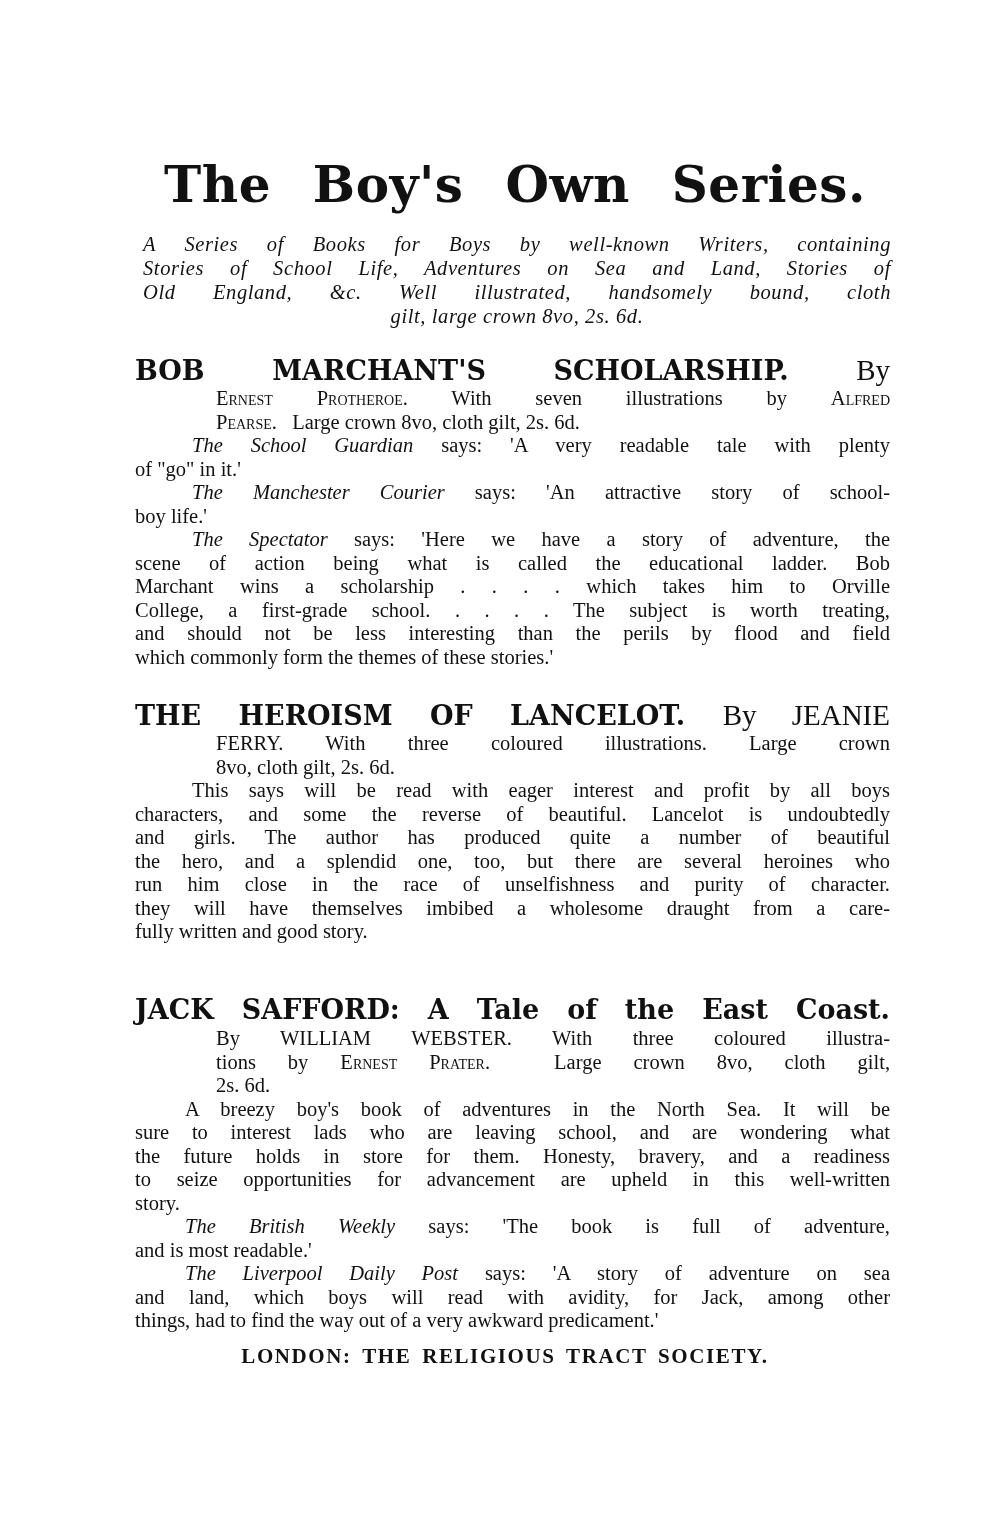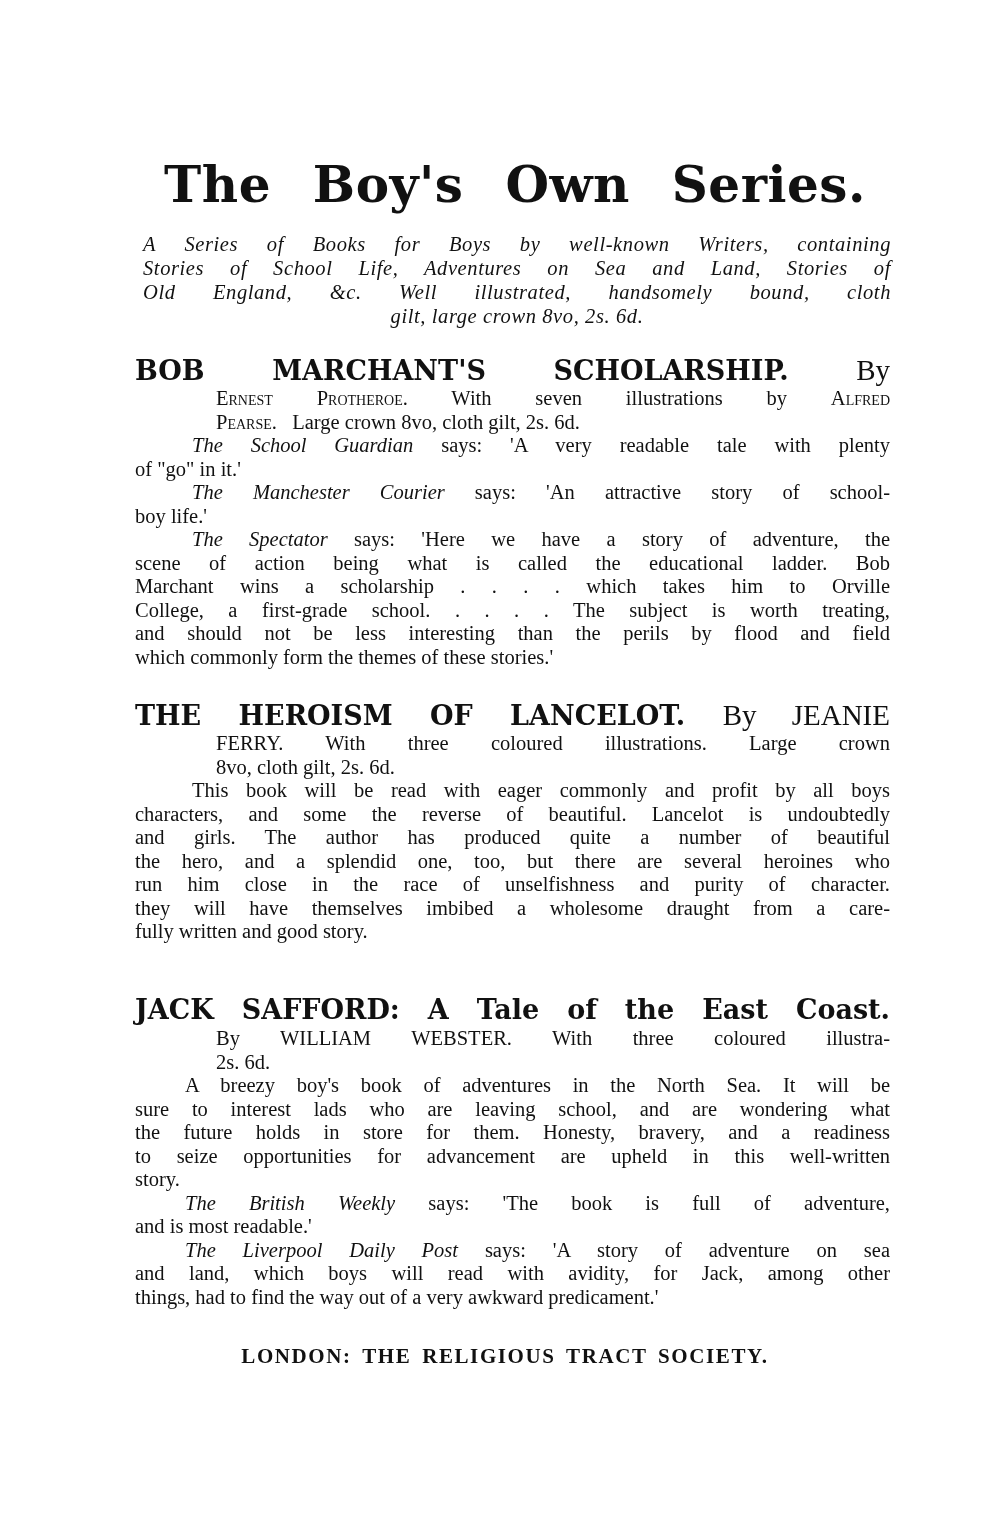--- a/index.html
+++ b/index.html
@@ -133,32 +133,33 @@
     <span class="ln">Marchant wins a scholarship . . . . which takes him to Orville</span>
     <span class="ln">College, a first-grade school. . . . . The subject is worth treating,</span>
     <span class="ln">and should not be less interesting than the perils by flood and field</span>
     <span class="ln last">which commonly form the themes of these stories.'</span>
   </div>
 
   <div class="section" style="top:698px;">
     <span class="heading"><span>THE HEROISM OF LANCELOT.</span> <span class="by">By JEANIE</span></span>
     <span class="ln ind1">FERRY.  With three coloured illustrations.  Large crown</span>
     <span class="ln ind1 last">8vo, cloth gilt, 2s. 6d.</span>
-    <span class="ln ind2">This book will be read with eager commonly and profit by all boys</span>
+    <span class="ln ind2">This says will be read with eager interest and profit by all boys</span>
     <span class="ln">characters, and some the reverse of beautiful.  Lancelot is undoubtedly</span>
     <span class="ln">and girls.  The author has produced quite a number of beautiful</span>
     <span class="ln">the hero, and a splendid one, too, but there are several heroines who</span>
     <span class="ln">run him close in the race of unselfishness and purity of character.</span>
     <span class="ln">they will have themselves imbibed a wholesome draught from a care-</span>
     <span class="ln last">fully written and good story.</span>
   </div>
 
   <div class="section" style="top:993px;">
     <span class="heading">JACK SAFFORD: A Tale of the East Coast.</span>
     <span class="ln ind1">By WILLIAM WEBSTER.  With three coloured illustra-</span>
+    <span class="ln ind1"><span>tions by</span> <span class="sc">Ernest Prater.</span>&nbsp; <span>Large crown 8vo, cloth gilt,</span></span>
     <span class="ln ind1 last">2s. 6d.</span>
     <span class="ln ind3">A breezy boy's book of adventures in the North Sea.  It will be</span>
     <span class="ln">sure to interest lads who are leaving school, and are wondering what</span>
     <span class="ln">the future holds in store for them.  Honesty, bravery, and a readiness</span>
     <span class="ln">to seize opportunities for advancement are upheld in this well-written</span>
     <span class="ln last">story.</span>
     <span class="ln ind3"><span class="it">The British Weekly</span><span> says:  'The book is full of adventure,</span></span>
     <span class="ln last">and is most readable.'</span>
     <span class="ln ind3"><span class="it">The Liverpool Daily Post</span><span> says: 'A story of adventure on sea</span></span>
     <span class="ln">and land, which boys will read with avidity, for Jack, among other</span>

